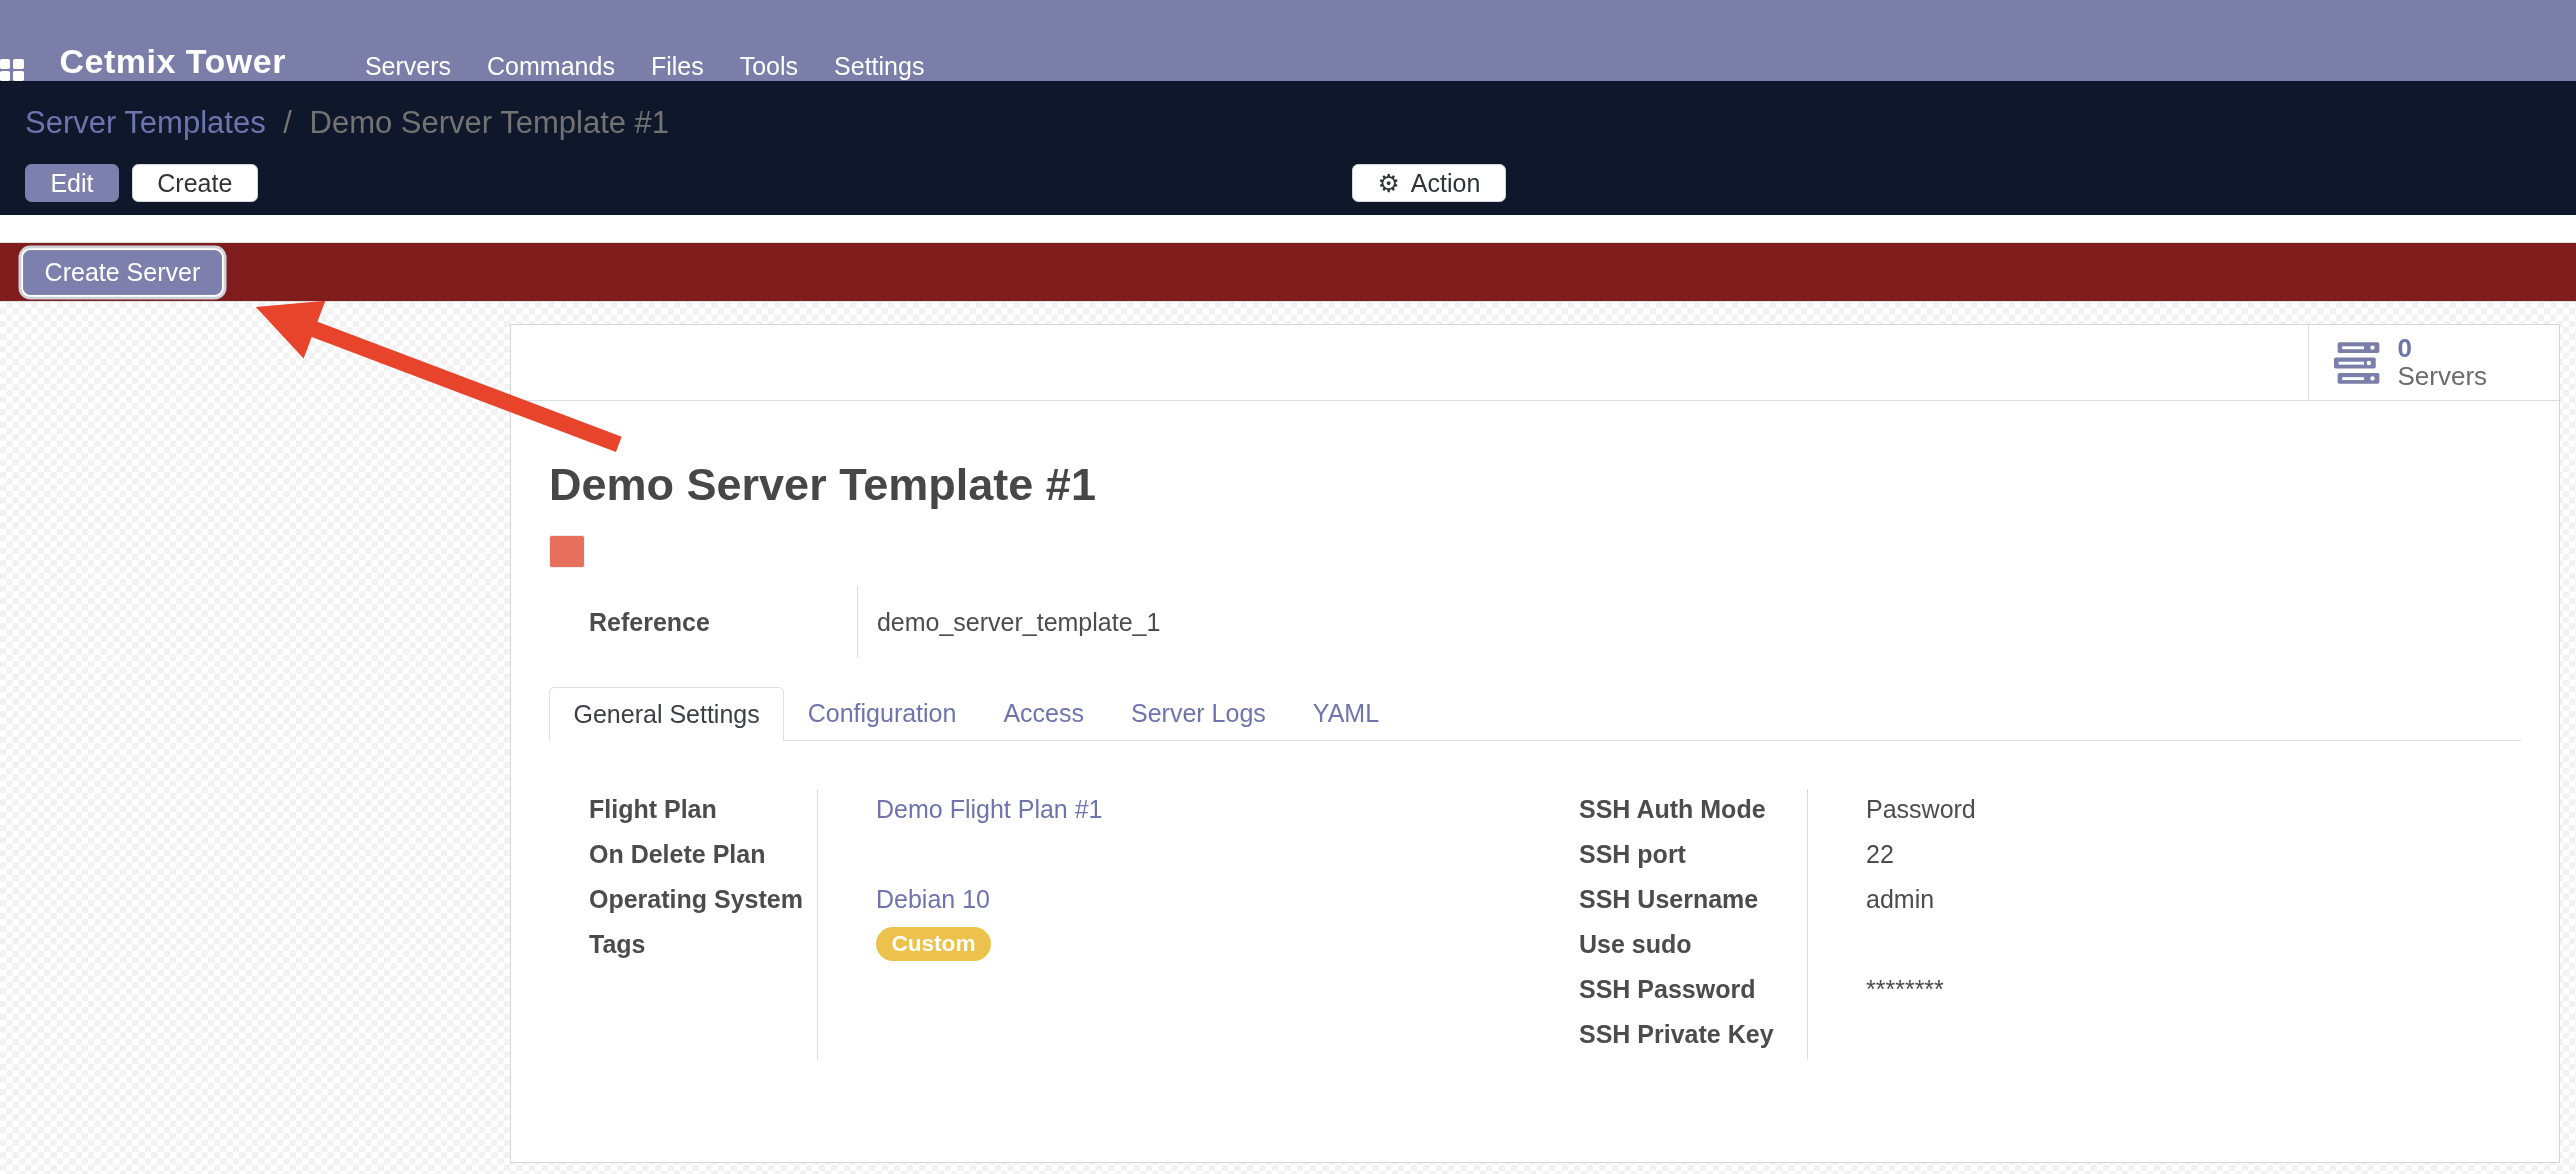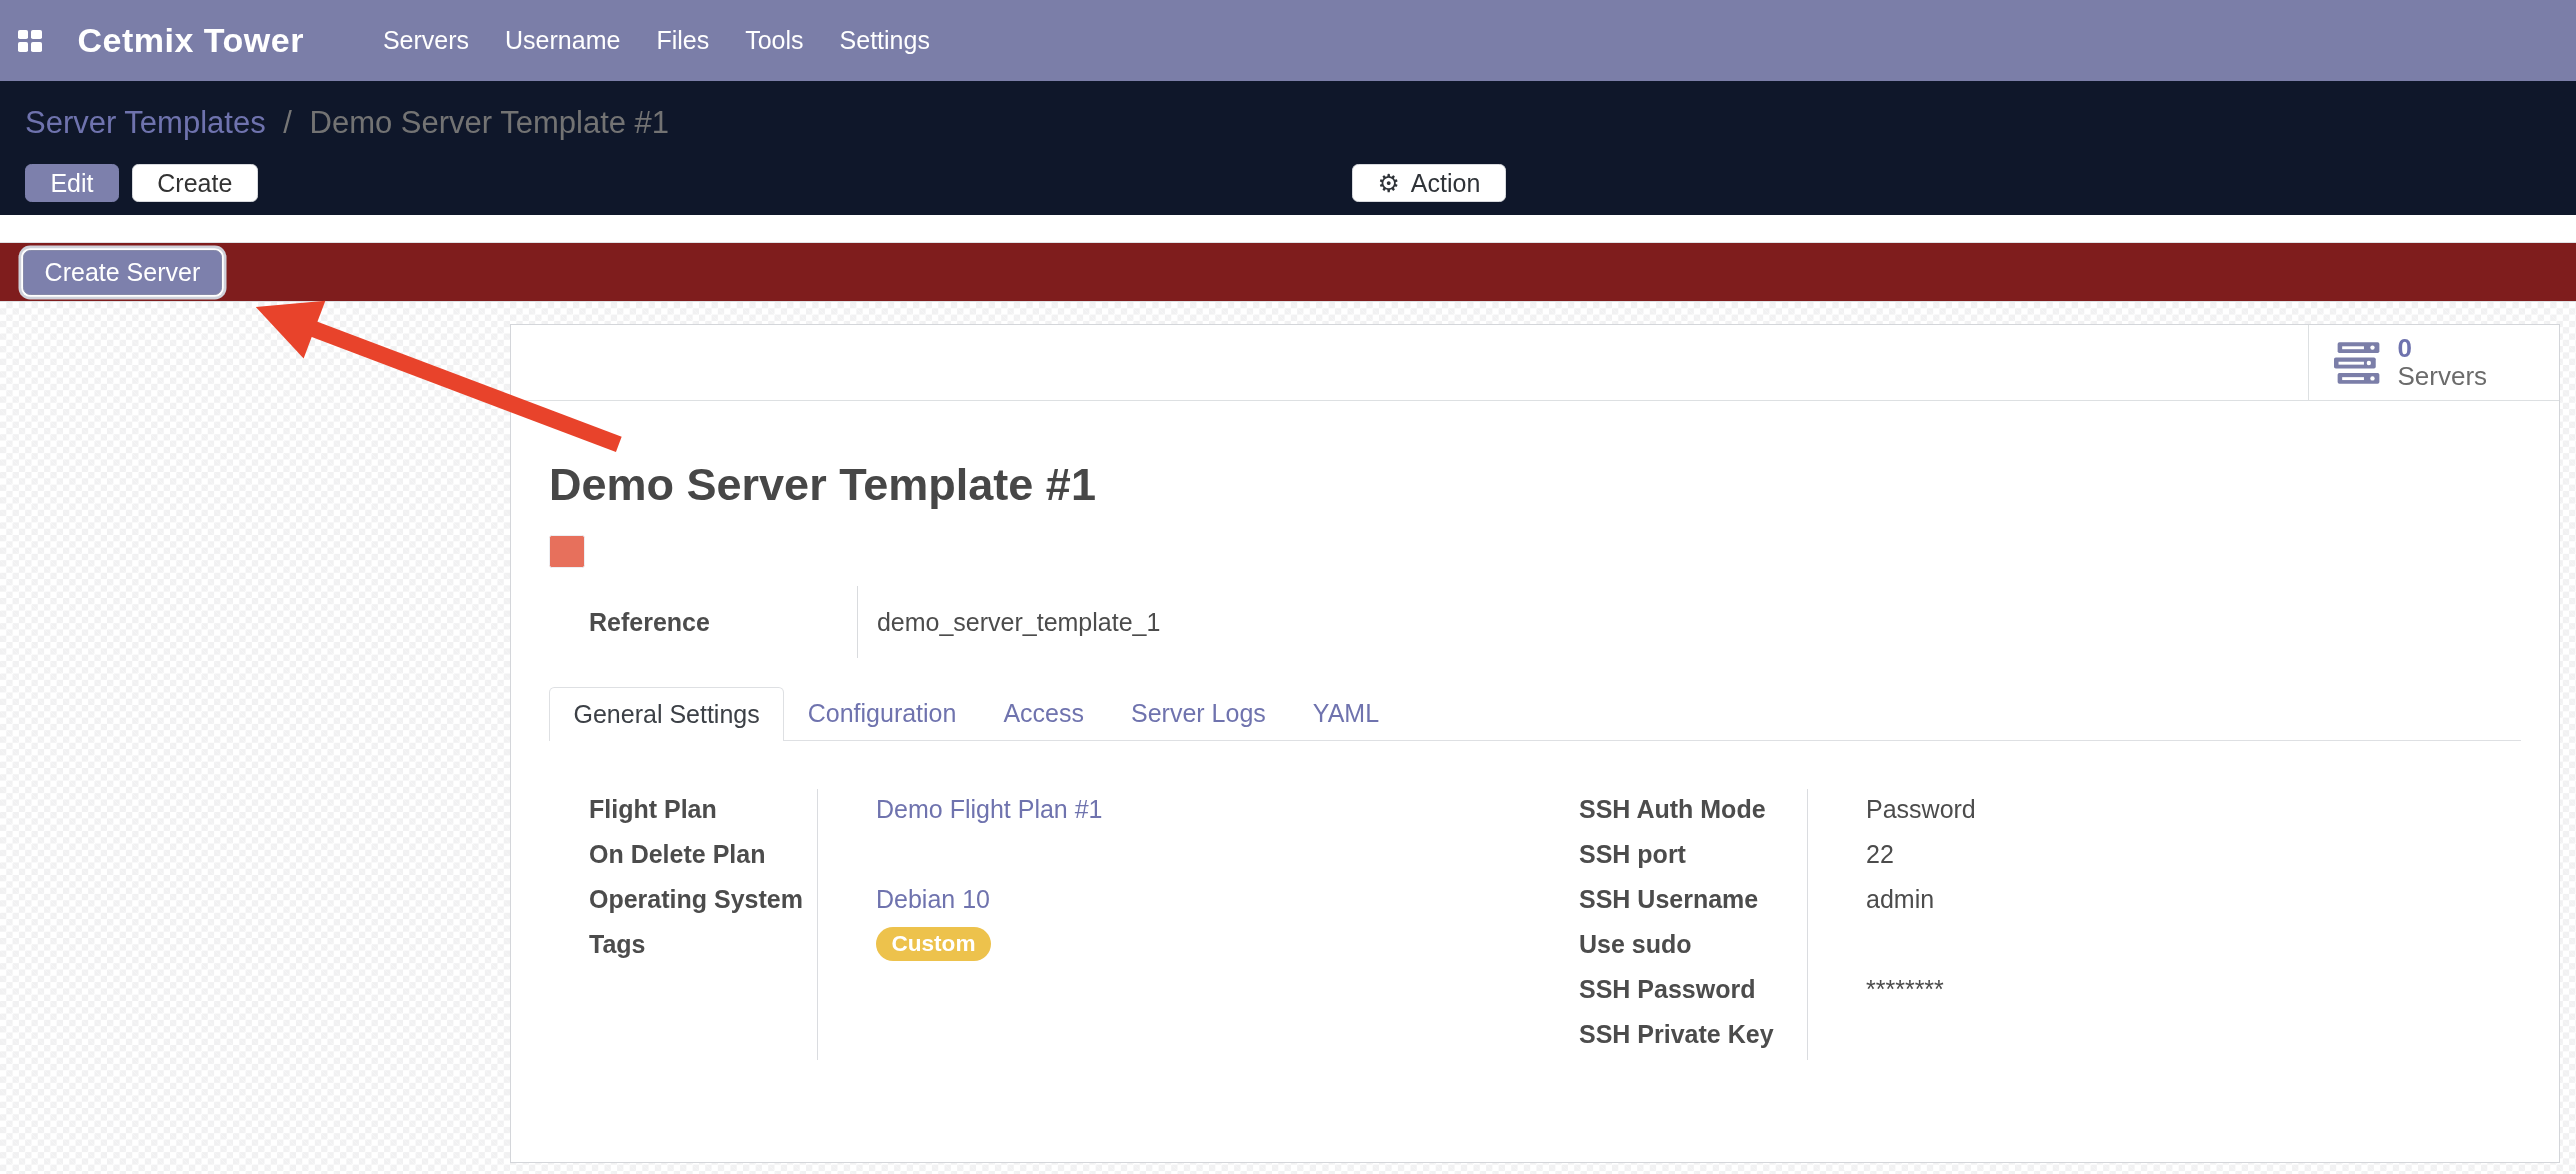--- a/index.html
+++ b/index.html
@@ -9,22 +9,21 @@
     background: #ffffff;
     position: relative;
     color: #4c4c4c;
   }
 
   
   .navbar {
     height: 81px;
     background: var(--nav-bg, #7b7ea8);
     display: flex;
-    align-items: center;
-    padding-left: 18px;
+    align-items: flex-end;
   }
   .apps-icon {
     width: 23.5px; height: 22px;
     display: grid;
     grid-template-columns: 1fr 1fr;
     grid-template-rows: 1fr 1fr;
     gap: 2.7px;
     cursor: pointer;
     flex: 0 0 auto;
   }
@@ -267,21 +266,21 @@
 <nav class="navbar">
   <span class="apps-icon">
       <i></i>
       <i></i>
       <i></i>
       <i></i>
     </span>
   <span class="brand">Cetmix Tower</span>
   <ul class="nav-menu">
     <li>Servers</li>
-    <li>Username</li>
+    <li>Commands</li>
     <li>Files</li>
     <li>Tools</li>
     <li>Settings</li>
   </ul>
 </nav>
 
 <div class="content-top">
   <div class="breadcrumb">
     <a>Server Templates</a>
     <span class="sep">/</span>

